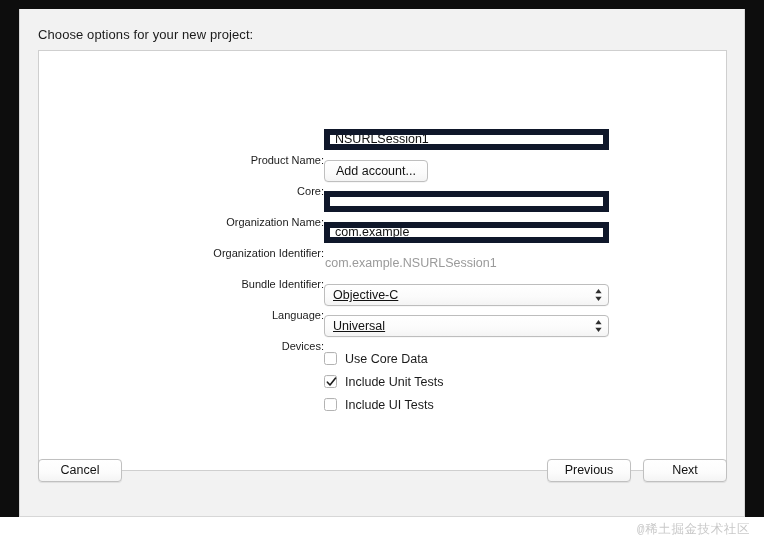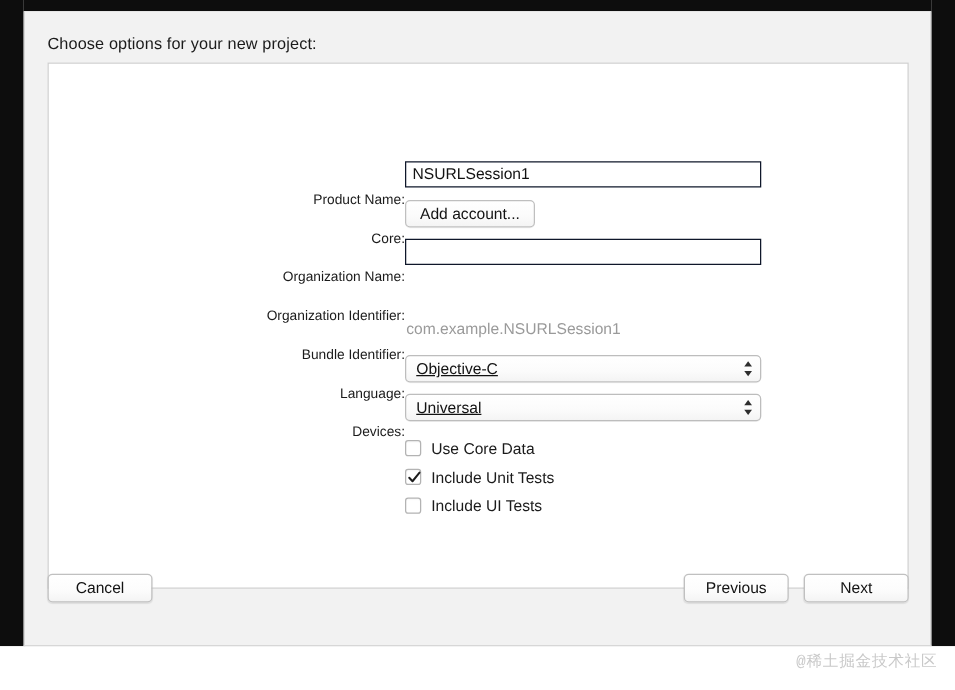--- a/index.html
+++ b/index.html
@@ -96,21 +96,21 @@
   }
 
   input.text-field {
     width: 285px;
     height: 21px;
     padding: 1px 5px 2px 5px;
     font-family: "Liberation Sans", sans-serif;
     font-size: 12.5px;
     color: #111111;
     background: #ffffff;
-    border: 1px solid #0f172a;
+    border: 6px solid #0f172a;
     border-radius: 0;
     outline: none;
   }
   input.text-field::placeholder { color: #b6b6b6; }
 
   .static-value {
     display: block;
     height: 21px;
     line-height: 21px;
     font-size: 12.5px;
@@ -251,20 +251,23 @@
 
         <div class="row" style="top:140px;">
           <div class="row-label">Organization Name:</div>
           <div class="row-field">
             <input class="text-field" type="text" value="" style="">
           </div>
         </div>
 
         <div class="row" style="top:171px;">
           <div class="row-label">Organization Identifier:</div>
+          <div class="row-field">
+            <input class="text-field" type="text" value="com.example" style="">
+          </div>
         </div>
 
         <div class="row" style="top:202px;">
           <div class="row-label">Bundle Identifier:</div>
           <div class="row-field">
             <span class="static-value">com.example.NSURLSession1</span>
           </div>
         </div>
 
         <div class="row" style="top:233px;">

